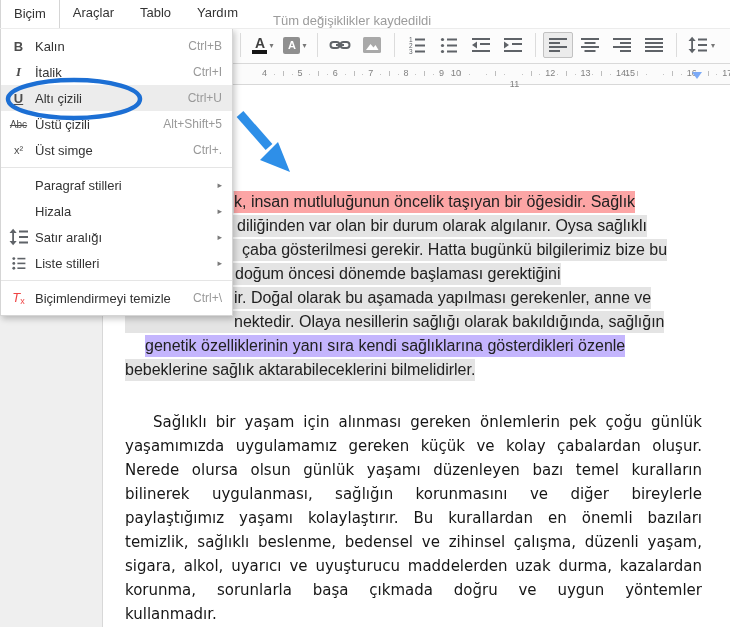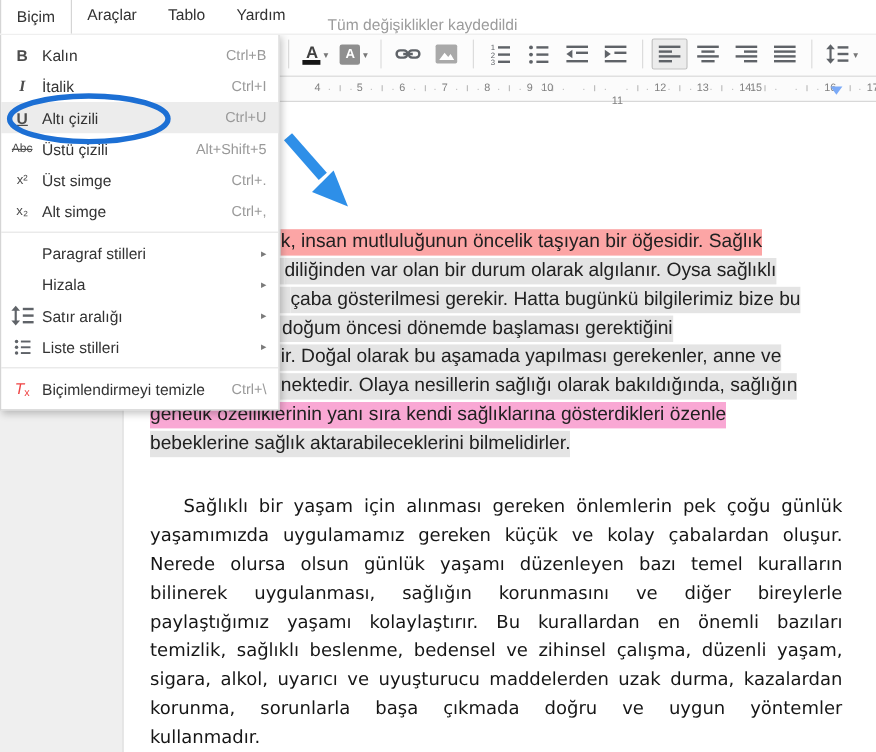--- a/index.html
+++ b/index.html
@@ -299,21 +299,21 @@
 
   <div class="canvas">
     <div class="page">
       <div class="para para1" id="para1">
           <div class="p1line"><span class="sp" style="width: 109px; background: rgb(228, 228, 228);"></span><span class="hl" style="background: #fca5a5;">k, insan mutluluğunun öncelik taşıyan bir öğesidir. Sağlık</span></div>
           <div class="p1line"><span class="sp" style="width: 112px; background: rgb(228, 228, 228);"></span><span class="hl" style="background: rgb(228, 228, 228);">diliğinden var olan bir durum olarak algılanır. Oysa sağlıklı</span></div>
           <div class="p1line"><span class="sp" style="width: 117px; background: rgb(228, 228, 228);"></span><span class="hl" style="background: rgb(228, 228, 228);">çaba gösterilmesi gerekir. Hatta bugünkü bilgilerimiz bize bu</span></div>
           <div class="p1line"><span class="sp" style="width: 110px; background: rgb(228, 228, 228);"></span><span class="hl" style="background: rgb(228, 228, 228);">doğum öncesi dönemde başlaması gerektiğini</span></div>
           <div class="p1line"><span class="sp" style="width: 109px; background: rgb(228, 228, 228);"></span><span class="hl" style="background: rgb(228, 228, 228);">ir. Doğal olarak bu aşamada yapılması gerekenler, anne ve</span></div>
           <div class="p1line"><span class="sp" style="width: 109px; background: rgb(228, 228, 228);"></span><span class="hl" style="background: rgb(228, 228, 228);">nektedir. Olaya nesillerin sağlığı olarak bakıldığında, sağlığın</span></div>
-          <div class="p1line"><span class="hl" style="background: #f9a8d4;">genetik özelliklerinin yanı sıra kendi sağlıklarına gösterdikleri özenle</span></div>
+          <div class="p1line"><span class="hl" style="background: #c4b5fd; margin-left: 20px;">genetik özelliklerinin yanı sıra kendi sağlıklarına gösterdikleri özenle</span></div>
           <div class="p1line"><span class="hl" style="background: rgb(228, 228, 228);">bebeklerine sağlık aktarabileceklerini bilmelidirler.</span></div>
         </div>
       <div class="para para2" id="para2">
           <div class="p2line first">Sağlıklı bir yaşam için alınması gereken önlemlerin pek çoğu günlük</div>
           <div class="p2line">yaşamımızda  uygulamamız gereken küçük ve kolay çabalardan oluşur.</div>
           <div class="p2line">Nerede olursa olsun günlük yaşamı düzenleyen bazı temel kuralların</div>
           <div class="p2line">bilinerek uygulanması, sağlığın korunmasını ve diğer bireylerle</div>
           <div class="p2line">paylaştığımız yaşamı kolaylaştırır. Bu kurallardan en önemli bazıları</div>
           <div class="p2line">temizlik, sağlıklı beslenme, bedensel ve zihinsel çalışma, düzenli yaşam,</div>
           <div class="p2line">sigara, alkol, uyarıcı ve uyuşturucu maddelerden uzak durma, kazalardan</div>
@@ -356,27 +356,20 @@
         <span class="mlabel">Üstü çizili</span>
         <span class="mshortcut">Alt+Shift+5</span>
       </div>
       <div class="mitem">
         <span class="micon">
           <span style="font-size:11px;color:#4d4d4d">x²</span>
         </span>
         <span class="mlabel">Üst simge</span>
         <span class="mshortcut">Ctrl+.</span>
       </div>
-      <div class="mitem">
-        <span class="micon">
-          <span style="font-size:11px;color:#4d4d4d">x₂</span>
-        </span>
-        <span class="mlabel">Alt simge</span>
-        <span class="mshortcut">Ctrl+,</span>
-      </div>
       <div class="msep"></div>
       <div class="mitem">
         <span class="micon"></span>
         <span class="mlabel">Paragraf stilleri</span>
         <span class="msub">▸</span>
       </div>
       <div class="mitem">
         <span class="micon"></span>
         <span class="mlabel">Hizala</span>
         <span class="msub">▸</span>

